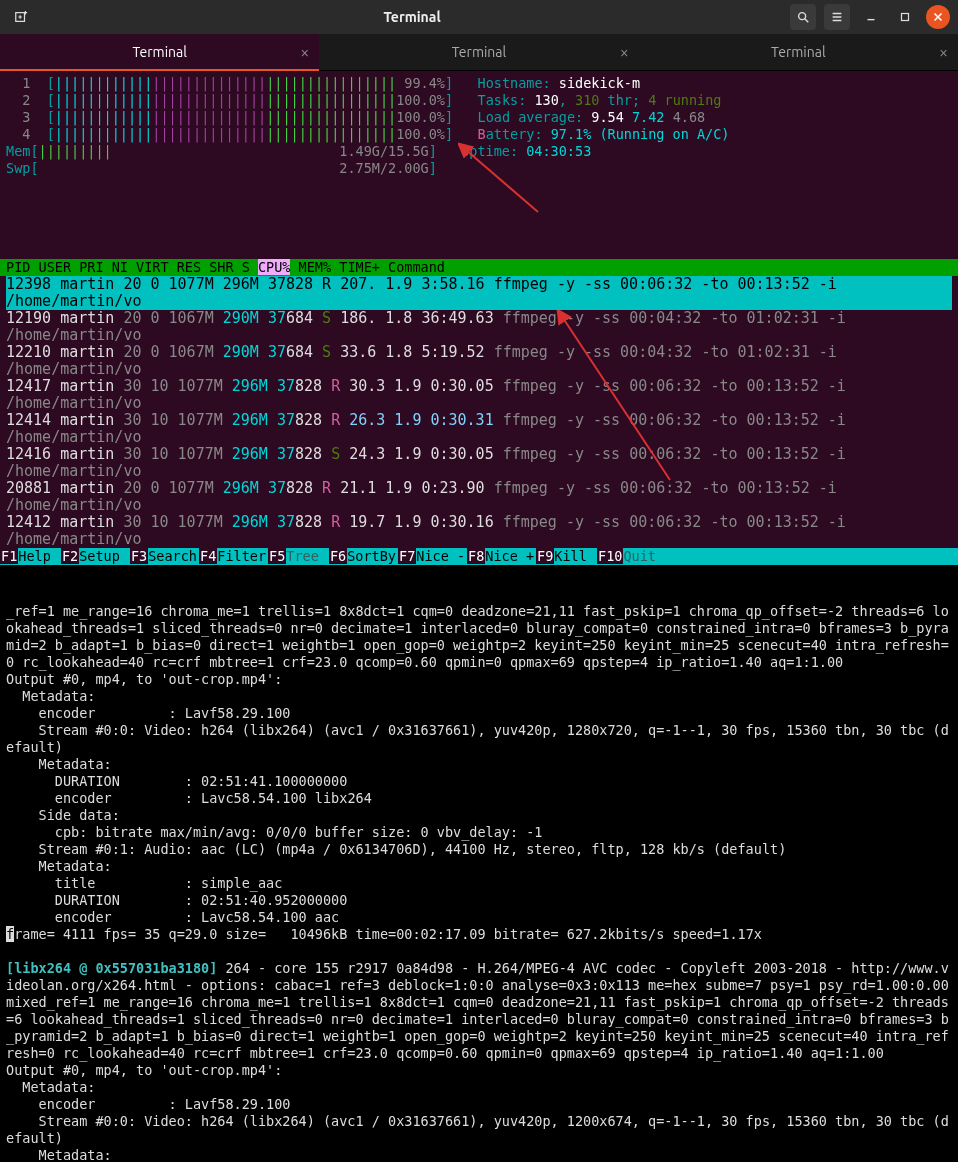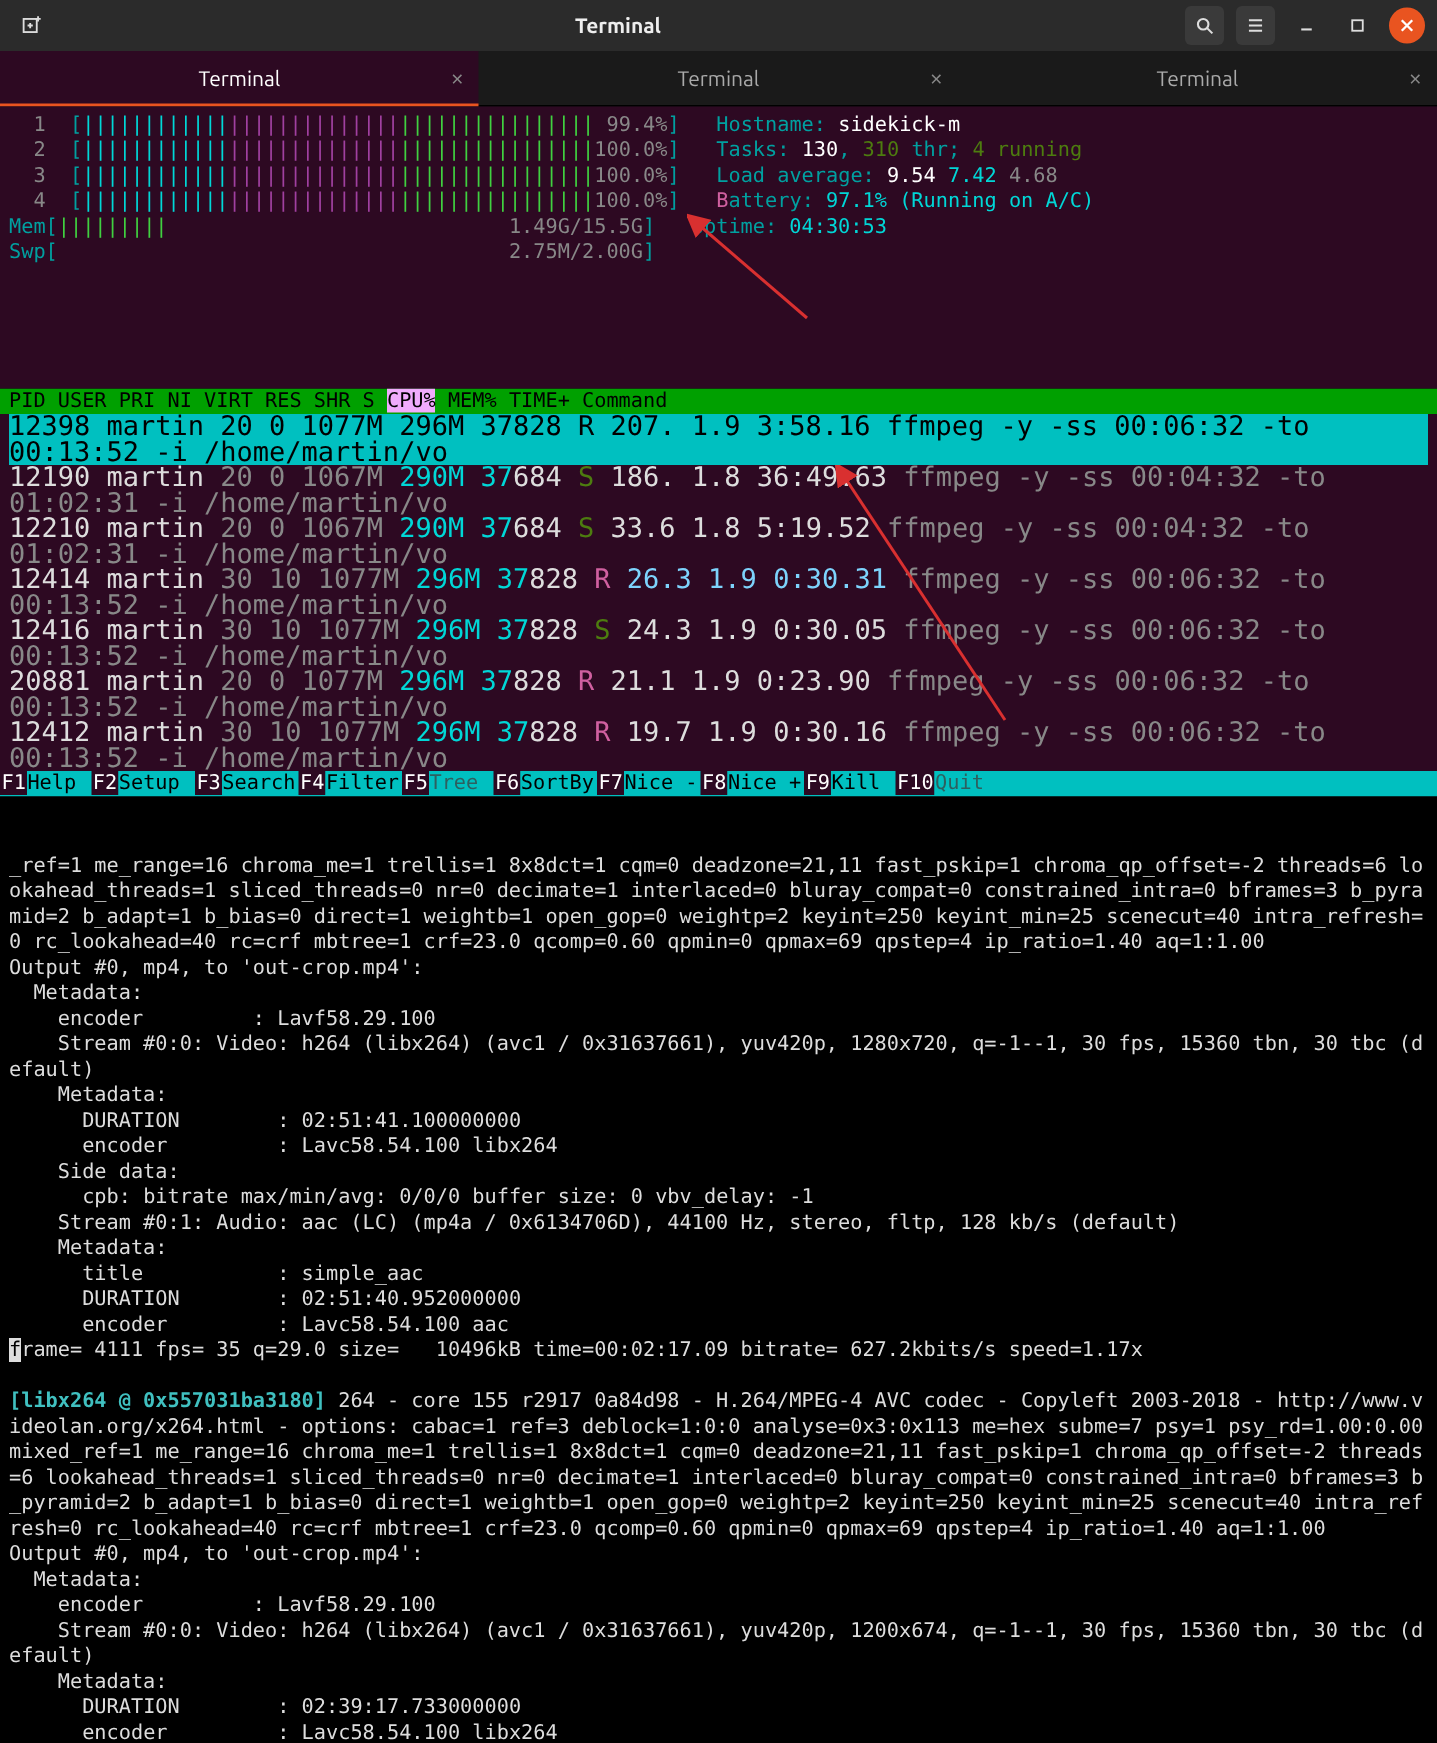--- a/index.html
+++ b/index.html
@@ -22,21 +22,21 @@
   .bar-green{color:#40d040}
   .pct{color:#888}
   .lbl{color:#00a0a0}
   .w{color:#fff;font-weight:400}
   .grn{color:#4d7c0f}
   .cy{color:#00d7d7}
   .gr{color:#888}
   .pink{color:#d060a0}
   .header-row{background:#00a000;color:#000;padding:0 6px;line-height:17px;font-size:13.5px}
   .cpuhdr{background:#f0abfc;color:#000}
-  .proc{background:#2d0922;padding:0 6px;line-height:17px;font-size:18px}
+  .proc{background:#2d0922;padding:0 6px;line-height:17px;font-size:15px}
   .proc .row{display:block}
   .proc .sel{background:#00c0c0;color:#000}
   .fkeys{background:#00c0c0;line-height:17px;font-size:13.5px;padding:0}
   .fkeys .fn{background:#2d0922;color:#fff;padding:0 1px}
   .fkeys .fl{background:#00c0c0;color:#000;padding:0 2px 0 0}
   .fkeys .fl.dim{color:#2d6060}
   .out{background:#000;color:#ddd;padding:4px 6px;line-height:17px;font-size:13.5px;white-space:pre-wrap;word-break:break-all}
   .out .hl{color:#40c0c0;font-weight:600}
   .out .box{background:#ddd;color:#000}
   .arrow{position:absolute;pointer-events:none}
@@ -104,20 +104,21 @@
 <span class="lbl">Mem</span><span class="lbl">[</span><span class="bar-green">|||||||||</span><span class="pct">                            1.49G/15.5G</span><span class="lbl">]</span>   <span class="lbl">Uptime: </span><span class="cy">04:30:53</span>
 <span class="lbl">Swp</span><span class="lbl">[</span><span class="pct">                                     2.75M/2.00G</span><span class="lbl">]</span>
 </div>
 
 <div class="header-row" id="hdr">  PID USER      PRI  NI  VIRT   RES   SHR S <span class="cpuhdr">CPU%</span> MEM%   TIME+  Command</div>
 
 <div class="proc" id="plist">
     <span class="row sel">12398 martin     20   0 1077M  296M 37828 R 207.   1.9  3:58.16 ffmpeg -y -ss 00:06:32 -to 00:13:52 -i /home/martin/vo</span>
     <span class="row"><span style="color:#ddd">12190 martin   </span><span class="gr">  20   0 1067M</span> <span class="cy"> 290M</span> <span class="cy">37</span><span style="color:#ddd">684</span> <span class="grn">S</span> <span style="color:#ddd">186.   1.8 36:49.63</span> <span class="gr">ffmpeg -y -ss 00:04:32 -to 01:02:31 -i /home/martin/vo</span></span>
     <span class="row"><span style="color:#ddd">12210 martin   </span><span class="gr">  20   0 1067M</span> <span class="cy"> 290M</span> <span class="cy">37</span><span style="color:#ddd">684</span> <span class="grn">S</span> <span style="color:#ddd">33.6   1.8  5:19.52</span> <span class="gr">ffmpeg -y -ss 00:04:32 -to 01:02:31 -i /home/martin/vo</span></span>
+    <span class="row"><span style="color:#ddd">12417 martin   </span><span class="gr">  30  10 1077M</span> <span class="cy"> 296M</span> <span class="cy">37</span><span style="color:#ddd">828</span> <span class="pink">R</span> <span style="color:#ddd">30.3   1.9  0:30.05</span> <span class="gr">ffmpeg -y -ss 00:06:32 -to 00:13:52 -i /home/martin/vo</span></span>
     <span class="row"><span style="color:#ddd">12414 martin   </span><span class="gr">  30  10 1077M</span> <span class="cy"> 296M</span> <span class="cy">37</span><span style="color:#ddd">828</span> <span class="pink">R</span> <span style="color:#7dd3fc">26.3   1.9  0:30.31</span> <span class="gr">ffmpeg -y -ss 00:06:32 -to 00:13:52 -i /home/martin/vo</span></span>
     <span class="row"><span style="color:#ddd">12416 martin   </span><span class="gr">  30  10 1077M</span> <span class="cy"> 296M</span> <span class="cy">37</span><span style="color:#ddd">828</span> <span class="grn">S</span> <span style="color:#ddd">24.3   1.9  0:30.05</span> <span class="gr">ffmpeg -y -ss 00:06:32 -to 00:13:52 -i /home/martin/vo</span></span>
     <span class="row"><span style="color:#ddd">20881 martin   </span><span class="gr">  20   0 1077M</span> <span class="cy"> 296M</span> <span class="cy">37</span><span style="color:#ddd">828</span> <span class="pink">R</span> <span style="color:#ddd">21.1   1.9  0:23.90</span> <span class="gr">ffmpeg -y -ss 00:06:32 -to 00:13:52 -i /home/martin/vo</span></span>
     <span class="row"><span style="color:#ddd">12412 martin   </span><span class="gr">  30  10 1077M</span> <span class="cy"> 296M</span> <span class="cy">37</span><span style="color:#ddd">828</span> <span class="pink">R</span> <span style="color:#ddd">19.7   1.9  0:30.16</span> <span class="gr">ffmpeg -y -ss 00:06:32 -to 00:13:52 -i /home/martin/vo</span></span>
   </div>
 
 <div class="fkeys" id="fkeys"><span class="fn">F1</span><span class="fl">Help </span><span class="fn">F2</span><span class="fl">Setup </span><span class="fn">F3</span><span class="fl">Search</span><span class="fn">F4</span><span class="fl">Filter</span><span class="fn">F5</span><span class="fl dim">Tree  </span><span class="fn">F6</span><span class="fl">SortBy</span><span class="fn">F7</span><span class="fl">Nice -</span><span class="fn">F8</span><span class="fl">Nice +</span><span class="fn">F9</span><span class="fl">Kill  </span><span class="fn">F10</span><span class="fl dim">Quit</span></div>
 
 <div class="out">
 <div style="height:17px"></div><span>_ref=1 me_range=16 chroma_me=1 trellis=1 8x8dct=1 cqm=0 deadzone=21,11 fast_pskip=1 chroma_qp_offset=-2 threads=6 lookahead_threads=1 sliced_threads=0 nr=0 decimate=1 interlaced=0 bluray_compat=0 constrained_intra=0 bframes=3 b_pyramid=2 b_adapt=1 b_bias=0 direct=1 weightb=1 open_gop=0 weightp=2 keyint=250 keyint_min=25 scenecut=40 intra_refresh=0 rc_lookahead=40 rc=crf mbtree=1 crf=23.0 qcomp=0.60 qpmin=0 qpmax=69 qpstep=4 ip_ratio=1.40 aq=1:1.00

